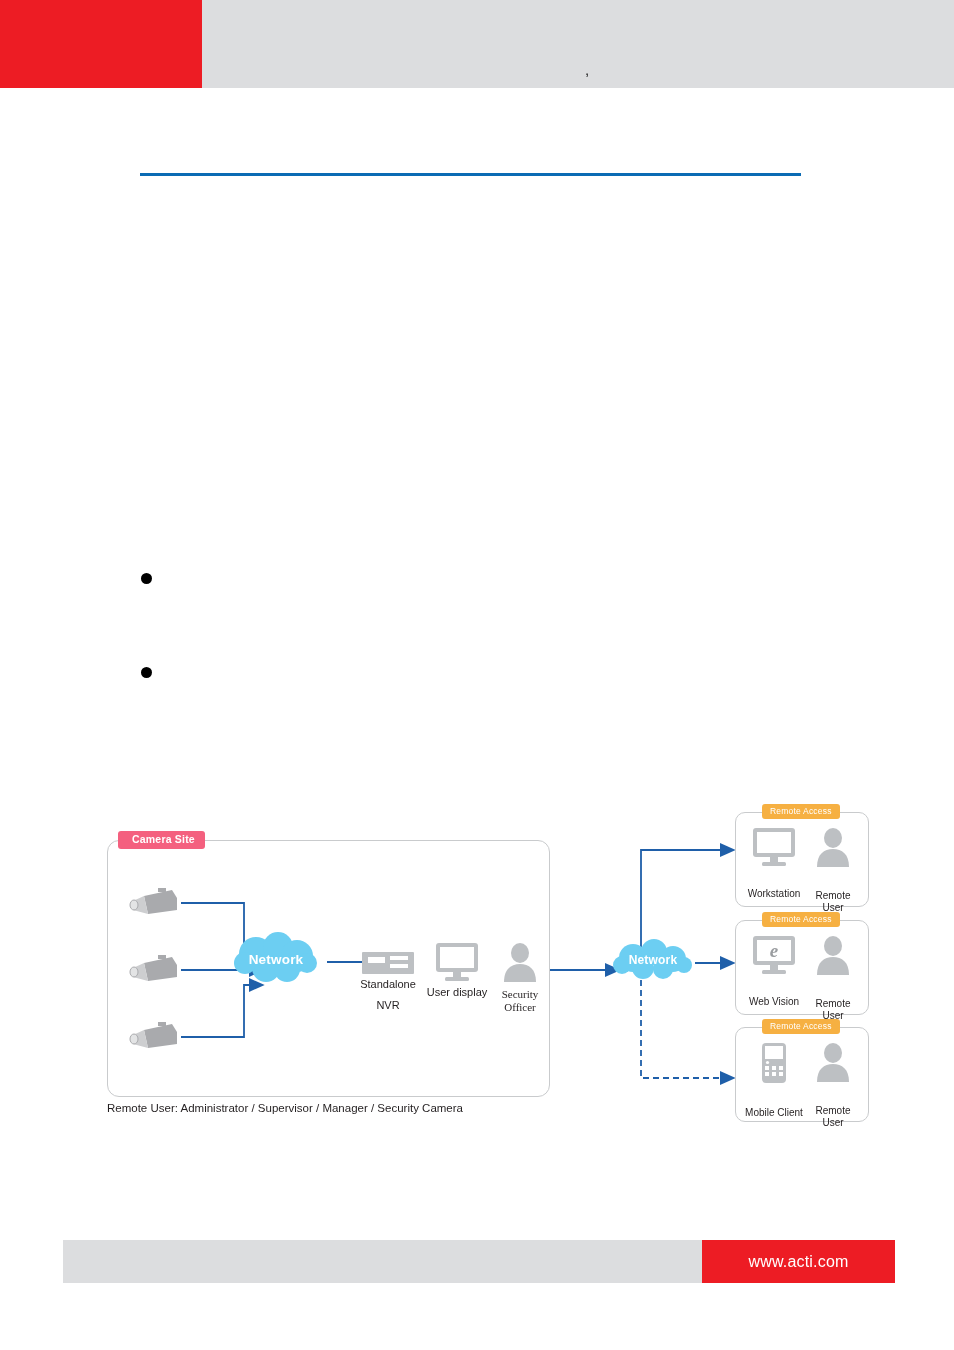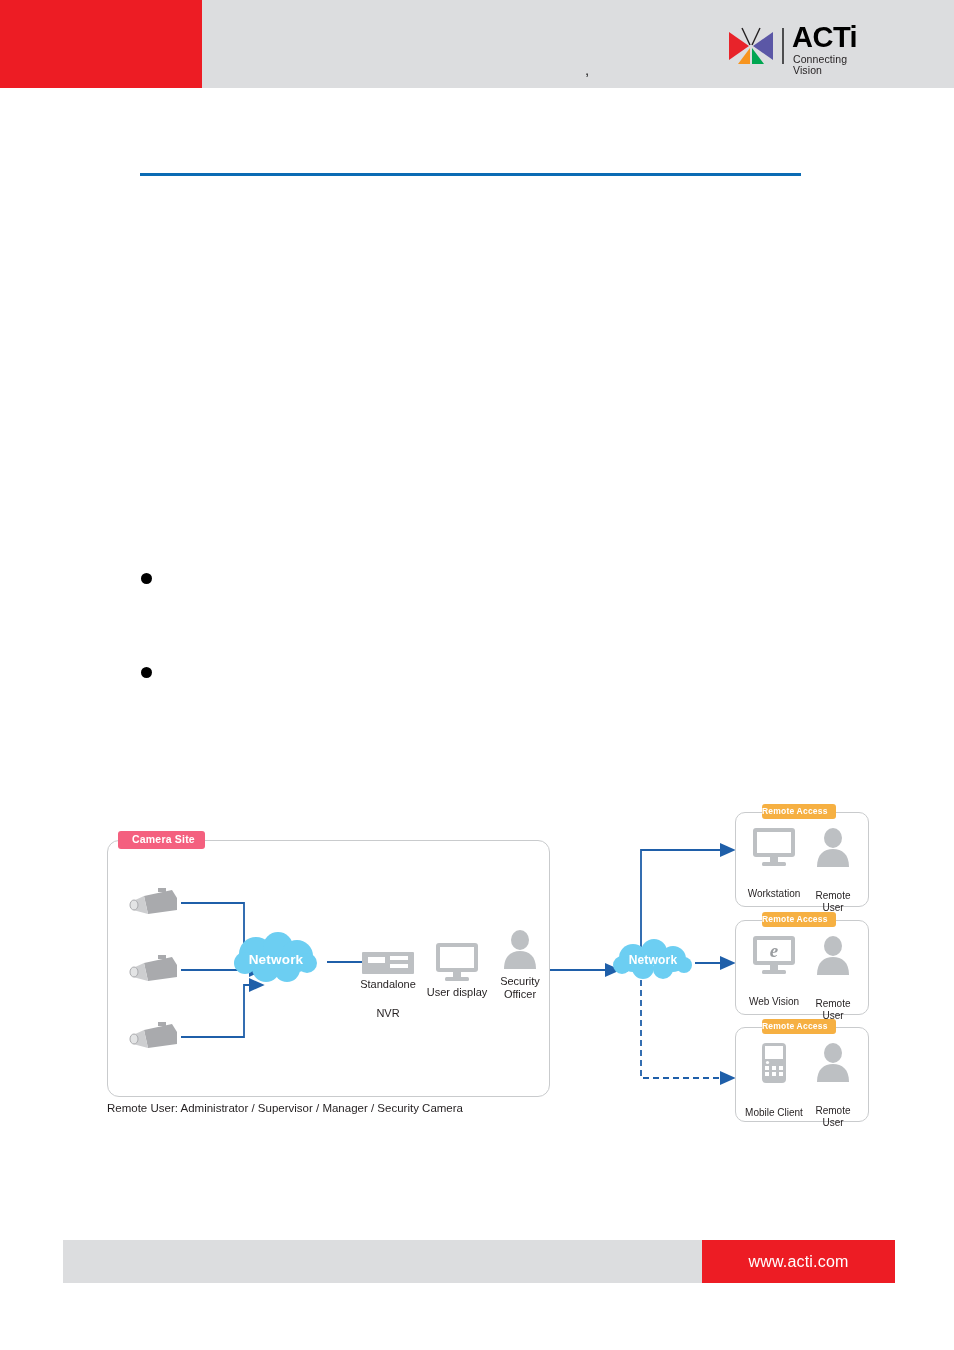--- a/index.html
+++ b/index.html
@@ -67,37 +67,37 @@
     color:#ffffff;font-weight:bold;font-size:13.5px;letter-spacing:0.2px;
     pointer-events:none;
   }
   .cloud-2 .cloud-label{font-size:12px;}
 
   
   .dev{position:absolute;text-align:center;}
   .dev-label{font-size:11px;color:#231f20;line-height:13px;margin-top:4px;white-space:nowrap;}
   .dev-nvr{left:357px;top:162px;width:62px;}
   .dev-disp{left:426px;top:152px;width:62px;}
-  .dev-off{left:493px;top:139px;width:54px;}
+  .dev-off{left:493px;top:152px;width:54px;font-family:Liberation Serif, serif;}
 
   .nvr-icon{width:52px;height:22px;margin:0 auto;background:#bdc0c3;position:relative;border-radius:1px;}
   .nvr-icon .slot-a{position:absolute;left:6px;top:5px;width:17px;height:6px;background:#ffffff;}
   .nvr-icon .slot-b{position:absolute;left:28px;top:4px;width:18px;height:4px;background:#ffffff;}
   .nvr-icon .slot-c{position:absolute;left:28px;top:12px;width:18px;height:4px;background:#ffffff;}
 
   
   .panel{position:absolute;width:132px;height:93px;border:1px solid #c9cbcd;border-radius:10px;}
   .panel-1{left:735px;top:22px;}
   .panel-2{left:735px;top:130px;}
   .panel-3{left:735px;top:237px;}
   .panel-badge{
     position:absolute;top:-9px;left:26px;
     background:#f6b042;color:#ffffff;
-    font-size:8.5px;font-weight:bold;
-    padding:3px 8px 3px 0;border-radius:3px;line-height:1;
+    font-size:8.5px;font-weight:normal;
+    padding:3px 8px 3px 8px;border-radius:3px;line-height:1;
     white-space:nowrap;letter-spacing:0.2px;
   }
   .panel-col{position:absolute;text-align:center;}
   .panel-col.left{left:6px;top:14px;width:64px;}
   .panel-col.right{left:68px;top:14px;width:58px;}
   .panel-lab{font-size:10px;color:#231f20;line-height:12px;margin-top:21px;}
 
   
   .monitor{width:46px;height:40px;margin:0 auto;position:relative;}
   .mobile{width:26px;height:44px;margin:0 auto;position:relative;}
@@ -120,35 +120,20 @@
   }
 </style>
 </head>
 <body>
 
 <div class="header">
   <div class="header-gray"></div>
   <div class="header-red"></div>
   <div class="header-comma">,</div>
 
-  <div class="logo">
-    <div class="logo-mark">
-      <svg width="46" height="40" viewBox="0 0 46 40">
-        <polygon points="1,6 1,34 21,20" fill="#e8232a"></polygon>
-        <polygon points="45,6 45,34 25,20" fill="#5b57a6"></polygon>
-        <polygon points="10,38 22,22 22,38" fill="#f7941e"></polygon>
-        <polygon points="36,38 24,22 24,38" fill="#00a651"></polygon>
-        <path d="M14,2 L22,19" stroke="#231f20" stroke-width="1.4" fill="none"></path>
-        <path d="M32,2 L24,19" stroke="#231f20" stroke-width="1.4" fill="none"></path>
-      </svg>
-    </div>
-    <div class="logo-divider"></div>
-    <div class="logo-acti">ACTi</div>
-    <div class="logo-tag">Connecting Vision</div>
-  </div>
 </div>
 
 <div class="blue-rule"></div>
 
 <div class="bullet bullet-1"></div>
 <div class="bullet bullet-2"></div>
 
 <div class="diagram">
 
   <svg class="wires" viewBox="0 0 954 350">
@@ -219,21 +204,21 @@
     <div class="cloud-label">Network</div>
   </div>
 
   <div class="dev dev-nvr">
     <div class="nvr-icon">
       <div class="slot-a"></div>
         <div class="slot-b"></div>
         <div class="slot-c"></div>
     </div>
     <div class="dev-label">Standalone</div>
-    <div class="dev-label" style="margin-top:16px">NVR</div>
+    <div class="dev-label" style="margin-top:8px">NVR</div>
   </div>
 
   <div class="dev dev-disp">
     <div class="monitor">
       <svg width="46" height="40" viewBox="0 0 46 40">
         <rect x="2" y="1" width="42" height="29" rx="3" fill="#bdc0c3"></rect>
         <rect x="6" y="5" width="34" height="21" fill="#ffffff"></rect>
         <rect x="19" y="30" width="8" height="5" fill="#bdc0c3"></rect>
         <rect x="11" y="35" width="24" height="4" rx="1.5" fill="#bdc0c3"></rect>
       </svg>

